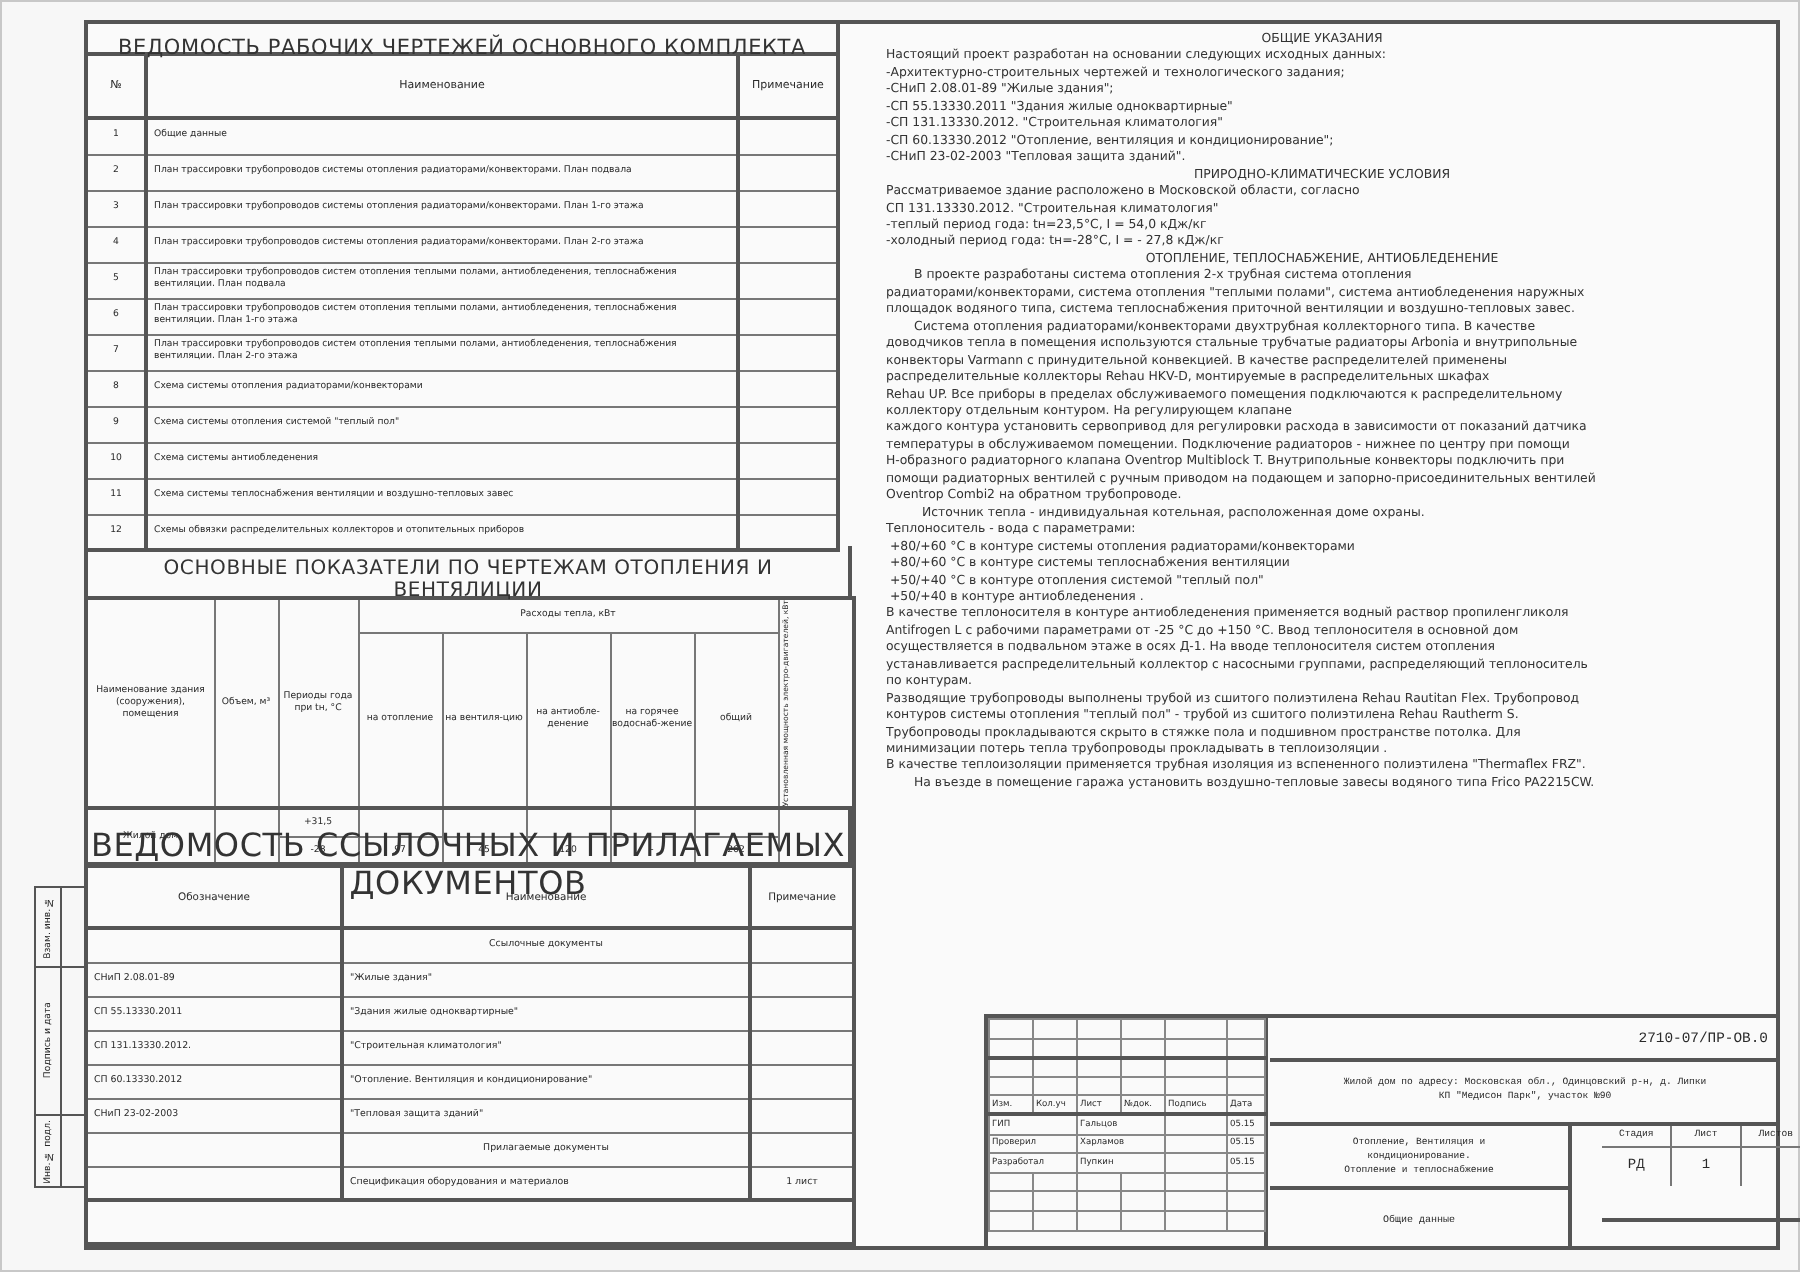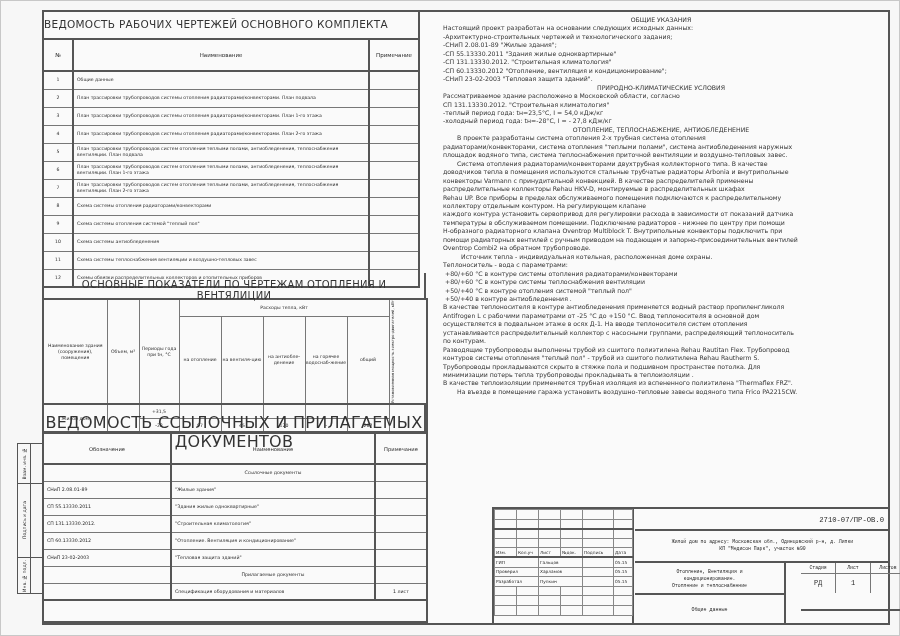--- a/index.html
+++ b/index.html
@@ -7,21 +7,21 @@
   body { position: relative; font-family: "DejaVu Sans", sans-serif; color: #2a2a2a; }
   .sheet { position: absolute; left: 0; top: 0; width: 900px; height: 636px; background: #f7f7f7; border: 1px solid #c8c8c8; }
   .frame { position: absolute; left: 42px; top: 10px; width: 848px; height: 615px; border: 2px solid #555; background: #fafafa; }
   .abs { position: absolute; }
   table { border-collapse: collapse; table-layout: fixed; width: 100%; }
   td, th { border: 1px solid #777; font-weight: normal; overflow: hidden; }
   .cap { font-family: "DejaVu Sans", sans-serif; letter-spacing: 0.3px; color: #333; }
 
   
   #t1 { left: 42px; top: 10px; width: 378px; }
-  #t1 .title { height: 28px; font-size: 10.5px; border: 2px solid #555; border-bottom: none; }
+  #t1 .title { height: 16px; text-align: center; font-size: 10.5px; border: 2px solid #555; border-bottom: none; }
   #t1 table { border: 2px solid #555; }
   #t1 th { height: 32px; font-size: 5.5px; }
   #t1 td { font-size: 4.6px; line-height: 6px; padding: 0 3px; height: 18px; }
   #t1 td.num { text-align: center; }
   #t1 col.c1 { width: 30px; } #t1 col.c3 { width: 50px; }
   #t1 .thickv { border-left: 2px solid #555; }
 
   
   #t2 { left: 42px; top: 273px; width: 384px; }
   #t2 .title { height: 25px; text-align: center; font-size: 10px; border: 2px solid #555; border-bottom: none; border-top: none; padding-top: 6px; }

